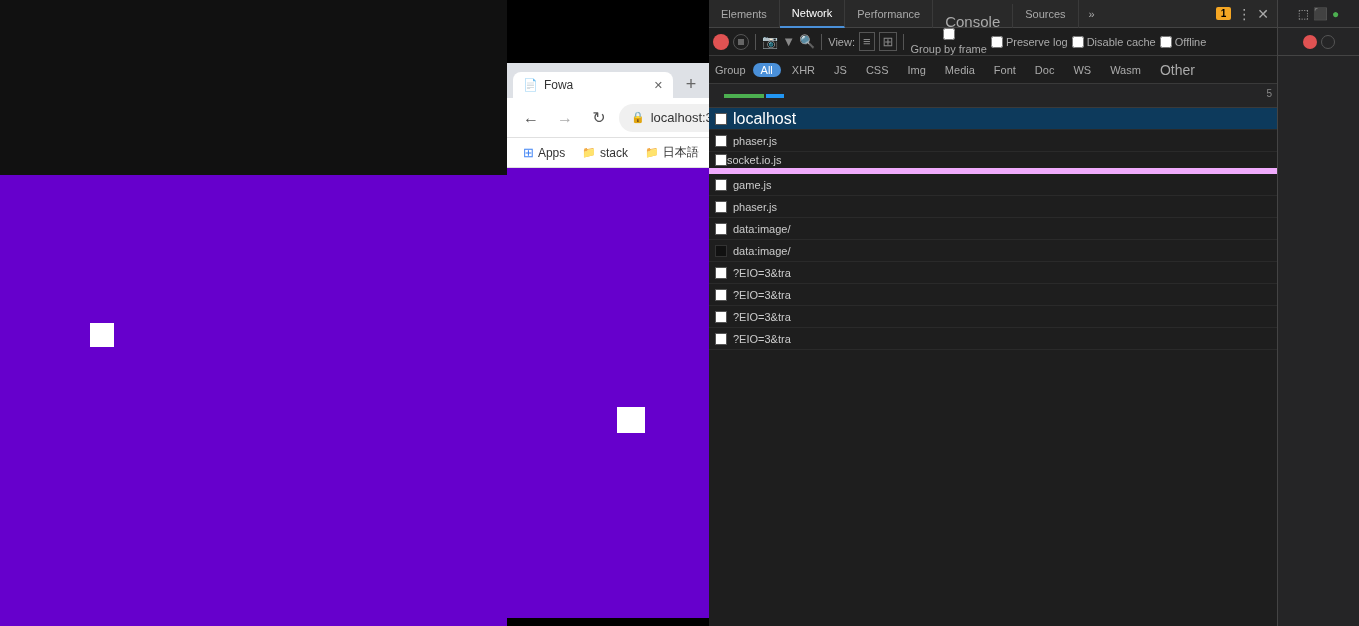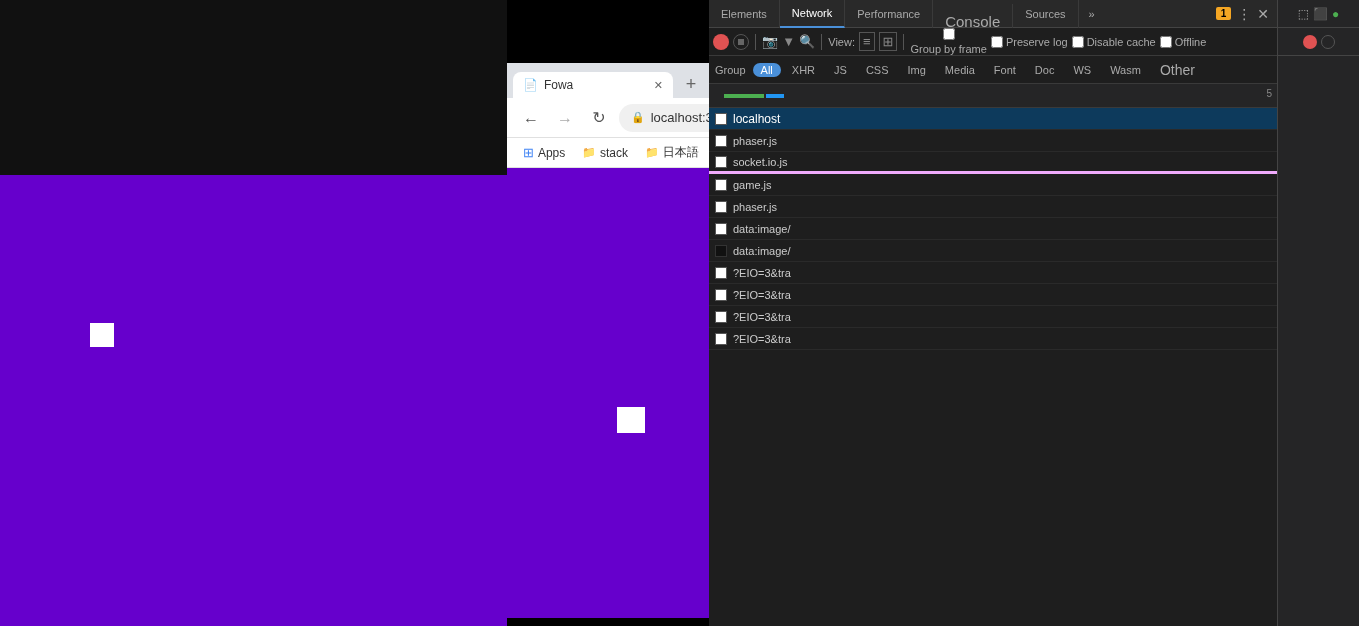--- a/index.html
+++ b/index.html
@@ -147,27 +147,27 @@
     <div style="position:absolute;left:15px;top:10px;width:40px;height:4px;background:#4caf50;"></div>
     <div style="position:absolute;left:57px;top:10px;width:18px;height:4px;background:#2196f3;"></div>
     <span style="position:absolute;right:5px;top:4px;font-size:10px;color:#888;">5</span>
   </div>
 
 
   <div style="flex:1;overflow:hidden;background:#1e1e1e;">
 
     <div style="height:22px;display:flex;align-items:center;border-bottom:1px solid #2a2a2a;padding:0 6px;gap:6px;cursor:pointer;background:#0d3a5c;">
       <div style="width:12px;height:12px;border:1px solid #555;flex-shrink:0;background:#fff;"></div>
-      <span style="font-size:12px;color:#fff;">localhost</span>
+      <span style="font-size:16px;color:#fff;">localhost</span>
     </div>
     <div style="height:22px;display:flex;align-items:center;border-bottom:1px solid #2a2a2a;padding:0 6px;gap:6px;cursor:pointer;">
       <div style="width:12px;height:12px;border:1px solid #555;flex-shrink:0;background:#fff;"></div>
       <span style="font-size:11px;color:#ccc;">phaser.js</span>
     </div>
-    <div style="height:22px;display:flex;align-items:center;border-bottom:3px solid #f0abfc;padding:0 6px;gap:6px;cursor:pointer;">
+    <div style="height:22px;display:flex;align-items:center;border-bottom:6px solid #f0abfc;padding:0 6px;cursor:pointer;">
       <div style="width:12px;height:12px;border:1px solid #555;flex-shrink:0;background:#fff;"></div>
       <span style="font-size:11px;color:#ccc;">socket.io.js</span>
     </div>
     <div style="height:22px;display:flex;align-items:center;border-bottom:1px solid #2a2a2a;padding:0 6px;gap:6px;cursor:pointer;">
       <div style="width:12px;height:12px;border:1px solid #555;flex-shrink:0;background:#fff;"></div>
       <span style="font-size:11px;color:#ccc;">game.js</span>
     </div>
     <div style="height:22px;display:flex;align-items:center;border-bottom:1px solid #2a2a2a;padding:0 6px;gap:6px;cursor:pointer;">
       <div style="width:12px;height:12px;border:1px solid #555;flex-shrink:0;background:#fff;"></div>
       <span style="font-size:11px;color:#ccc;">phaser.js</span>

